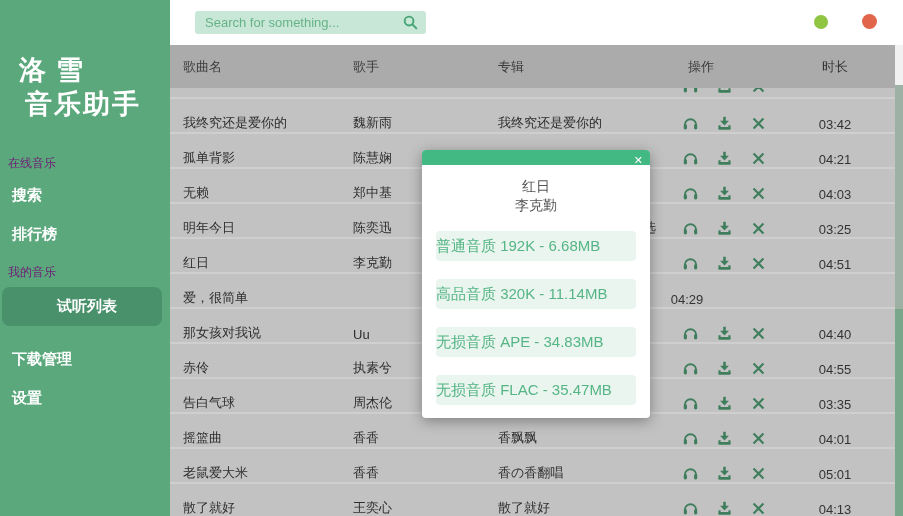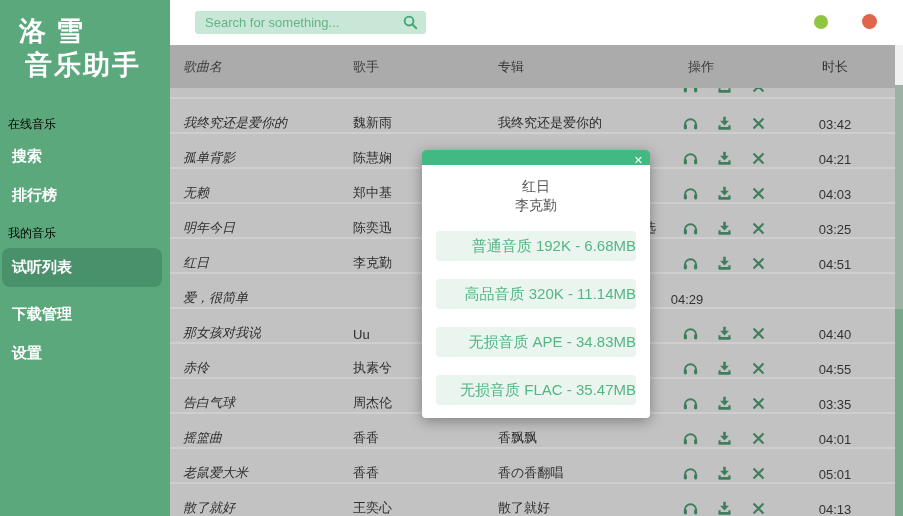--- a/index.html
+++ b/index.html
@@ -1,45 +1,45 @@
 <!DOCTYPE html>
 <html><head>
 <meta charset="utf-8">
 <style>
   html,body{margin:0;padding:0;background:#ffffff;}
   .app{position:relative;width:903px;height:516px;overflow:hidden;
        font-family:"Liberation Sans","DejaVu Sans",sans-serif;background:#c2c2c2;}
 
   
   .sidebar{position:absolute;left:0;top:0;width:170px;height:516px;background:#5ba87c;z-index:2;}
-  .logo{padding:14px 0 0 19px;color:#fff;font-weight:bold;line-height:34px;}
+  .logo{padding:14px 0 0 19px;color:#fff;font-weight:bold;line-height:34px;margin-top:39px;}
   .logo-l1{font-size:27px;letter-spacing:10px;}
   .logo-l2{font-size:27px;letter-spacing:2px;padding-left:6px;}
   .side-nav{margin-top:24px;}
-  .side-label{color:#000000;font-size:12px;padding:10px 0 4px 8px;}
+  .side-label{color:#701a75;font-size:12px;padding:10px 0 4px 8px;}
   .side-item{color:#ffffff;font-size:15px;font-weight:bold;padding:10px 0 10px 12px;cursor:pointer;}
-  .side-item.selected{background:#48916b;border-radius:8px;margin:2px 8px 8px 2px;padding-left:10px;}
+  .side-item.selected{background:#48916b;border-radius:8px;margin:2px 8px 14px 2px;padding-left:10px;text-align:center;}
 
   
   .topbar{position:absolute;left:170px;top:0;right:0;height:45px;background:#ffffff;z-index:1;}
   .search-wrap{position:absolute;left:25px;top:11px;width:231px;height:23px;}
   .search{box-sizing:border-box;width:231px;height:23px;background:#c9e7d6;border:none;border-radius:3px;
           padding:0 30px 0 10px;font-size:13px;color:#6d28d9;outline:none;
           font-family:"Liberation Sans","DejaVu Sans",sans-serif;}
   .search::placeholder{color:#66b389;}
   .search-ico{position:absolute;right:7px;top:3px;width:17px;height:17px;color:#42a474;cursor:pointer;}
   .dot{position:absolute;top:15px;width:14px;height:14px;border-radius:50%;cursor:pointer;}
   .dot-green{left:644px;}
   .dot-red{left:692px;width:15px;height:15px;top:14px;}
 
   
   .content{position:absolute;left:170px;top:45px;right:0;bottom:0;overflow:hidden;}
   .thead{height:43px;background:#ababab;display:flex;align-items:center;color:#3b3b3b;font-size:13px;}
   .c{flex:none;overflow:hidden;white-space:nowrap;box-sizing:border-box;}
-  .c-name{width:170px;padding-left:13px;font-style:italic;}
+  .c-name{width:170px;padding-left:13px;}
   .c-singer{width:148px;padding-left:13px;}
   .c-album{width:170px;padding-left:10px;}
   .c-album.frag{text-align:right;padding-left:0;padding-right:2px;}
   .c-ops{width:132px;display:flex;justify-content:center;align-items:center;gap:17px;color:#3f7e5c;}
   .c-ops-head{width:132px;padding-left:30px;}
   .c-time{width:90px;text-align:center;color:#333333;}
   .partial-row{height:9px;border-bottom:2px solid #cfcfcf;position:relative;overflow:hidden;}
   .partial-ops{position:absolute;left:488px;top:-10px;width:132px;display:flex;justify-content:center;gap:17px;color:#3f7e5c;}
   .row{height:33px;border-bottom:2px solid #cfcfcf;display:flex;align-items:flex-end;font-size:13px;color:#2e2e2e;cursor:default;}
   .ic{width:17px;height:17px;cursor:pointer;display:inline-block;}
@@ -52,21 +52,21 @@
 
   
   .modal{position:absolute;left:422px;top:150px;width:228px;height:268px;background:#ffffff;
          border-radius:4px;box-shadow:0 3px 14px rgba(0,0,0,.35);z-index:10;}
   .modal-head{height:15px;background:#42b983;border-radius:4px 4px 0 0;text-align:right;}
   .modal-close{color:#ffffff;font-size:11px;line-height:15px;padding-right:7px;display:inline-block;cursor:pointer;}
   .modal-title{margin-top:13px;text-align:center;font-size:14px;color:#555555;}
   .modal-sub{text-align:center;font-size:14px;color:#555555;margin-top:1px;}
   .q-list{margin-top:16px;}
   .q-btn{margin:0 14px 18px;height:30px;line-height:30px;background:#e9f5ee;color:#56b585;
-         font-size:15px;text-align:right;border-radius:4px;cursor:pointer;}
+         font-size:15px;text-align:left;border-radius:4px;cursor:pointer;}
 </style>
 </head>
 <body>
 
 <div class="app">
 
   <div class="sidebar">
     <div class="logo">
       <div class="logo-l1">洛雪</div>
       <div class="logo-l2">音乐助手</div>

